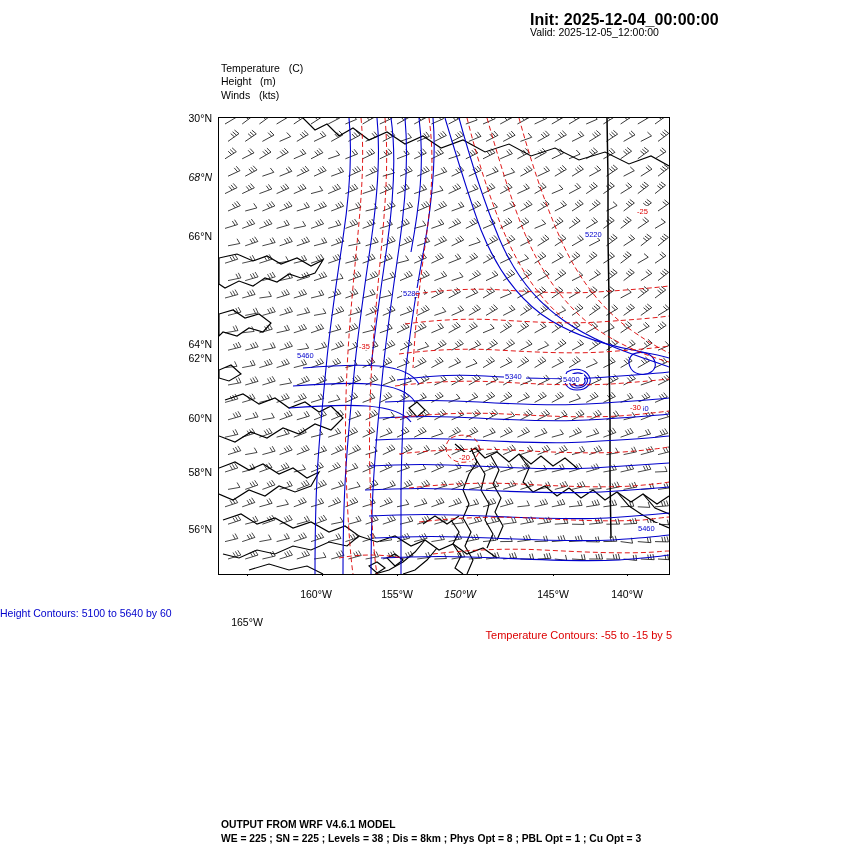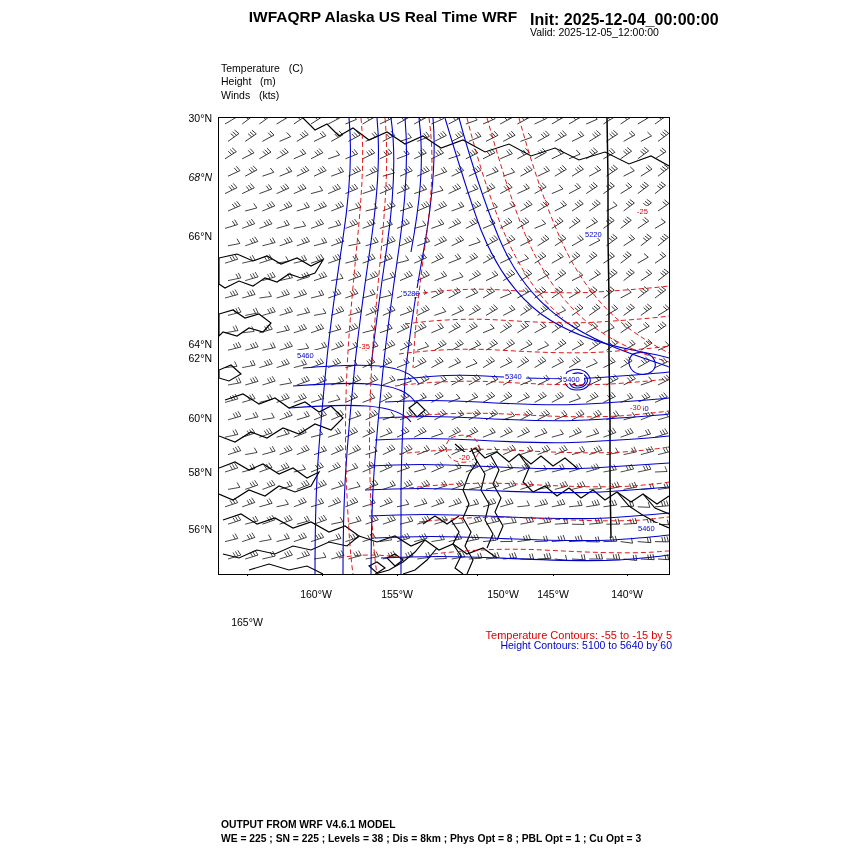--- a/index.html
+++ b/index.html
@@ -24,32 +24,31 @@
     border:1px solid #000;box-sizing:border-box;background:#fff;overflow:hidden;
   }
   .mapsvg{position:absolute;left:0;top:0;width:450px;height:456px;}
 
   
   .ylab{position:absolute;font-size:10.5px;text-align:right;width:52px;}
   .xlab{position:absolute;font-size:10.5px;text-align:center;width:56px;}
   .tickmark{position:absolute;background:#000;}
 
   
-  .height-note{position:absolute;left:0;top:607px;width:672px;text-align:right;font-size:10.5px;color:#0000cc;margin-top:32px;}
+  .height-note{position:absolute;left:0;top:607px;width:672px;text-align:left;font-size:10.5px;color:#0000cc;}
   .temp-note{position:absolute;left:0;top:629px;width:672px;text-align:right;font-size:11px;color:#dd0000;}
 
   .footer{position:absolute;left:221px;top:818px;font-size:10.3px;font-weight:bold;line-height:13.5px;}
   .footer div{white-space:pre;}
 </style>
 </head>
 <body>
 
 <div class="root">
 
-  <div class="title">IWFAQRP Alaska US Real Time WRF</div>
   <div class="init-line">Init: 2025-12-04_00:00:00</div>
   <div class="valid-line">Valid: 2025-12-05_12:00:00</div>
 
   <div class="varlegend">
     <div class="row">Temperature   (C)</div>
     <div class="row">Height   (m)</div>
     <div class="row">Winds   (kts)</div>
   </div>
 
   <div class="ylab" style="left:160px;top:112px;">30°N</div>
@@ -73,21 +72,21 @@
   <div class="tickmark" style="left:247px;top:569px;width:1px;height:7px;"></div>
   <div class="tickmark" style="left:322px;top:569px;width:1px;height:7px;"></div>
   <div class="tickmark" style="left:397px;top:569px;width:1px;height:7px;"></div>
   <div class="tickmark" style="left:477px;top:569px;width:1px;height:7px;"></div>
   <div class="tickmark" style="left:553px;top:569px;width:1px;height:7px;"></div>
   <div class="tickmark" style="left:627px;top:569px;width:1px;height:7px;"></div>
 
   <div class="xlab" style="left:219px;top:588px;margin-top:28px;">165°W</div>
   <div class="xlab" style="left:288px;top:588px;">160°W</div>
   <div class="xlab" style="left:369px;top:588px;">155°W</div>
-  <div class="xlab" style="left:475px;top:588px;">150°W</div>
+  <div class="xlab" style="left:432px;top:588px;font-style:italic;">150°W</div>
   <div class="xlab" style="left:525px;top:588px;">145°W</div>
   <div class="xlab" style="left:599px;top:588px;">140°W</div>
 
   <div class="mapframe">
     <svg class="mapsvg" viewBox="0 0 450 456" preserveAspectRatio="none">
 
       <defs>
 
         <g id="barb">
           <line x1="0" y1="0" x2="13" y2="-3.2" stroke="#000" stroke-width="0.7"></line>

